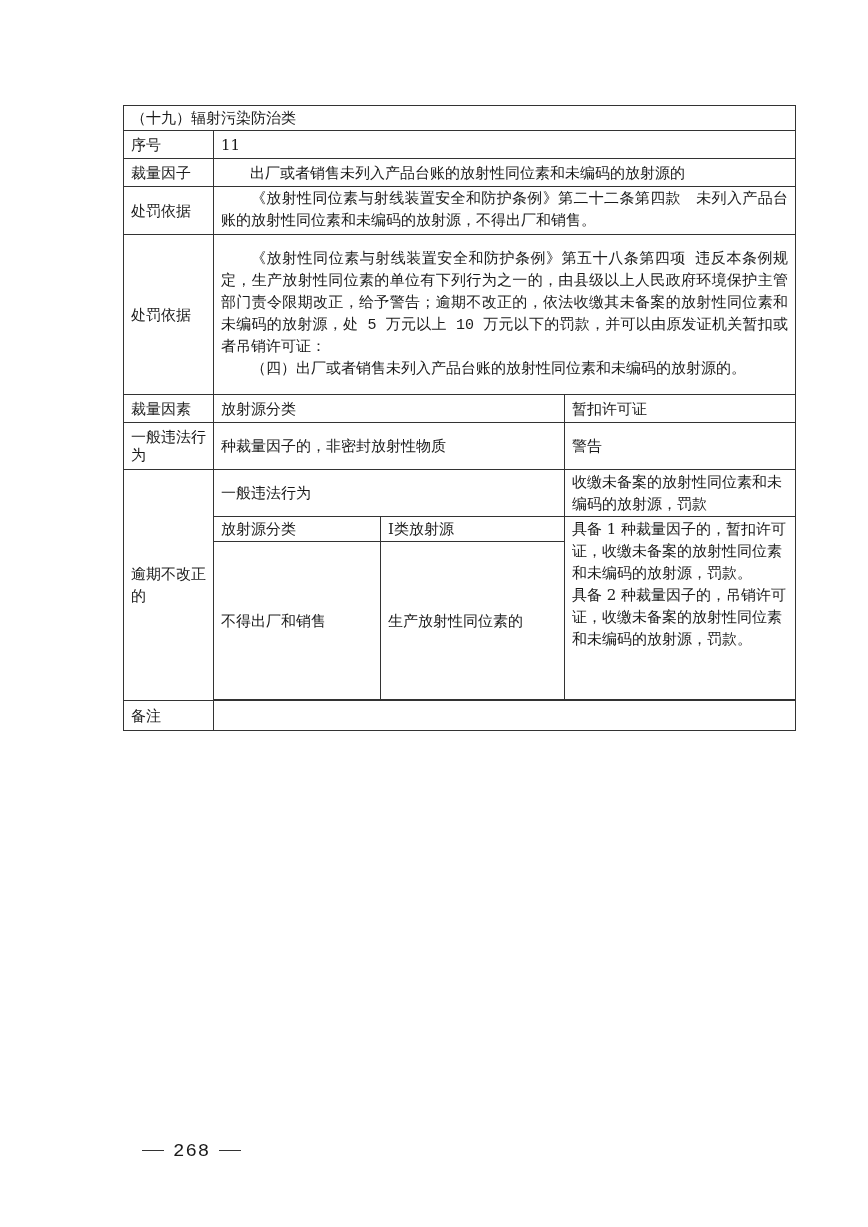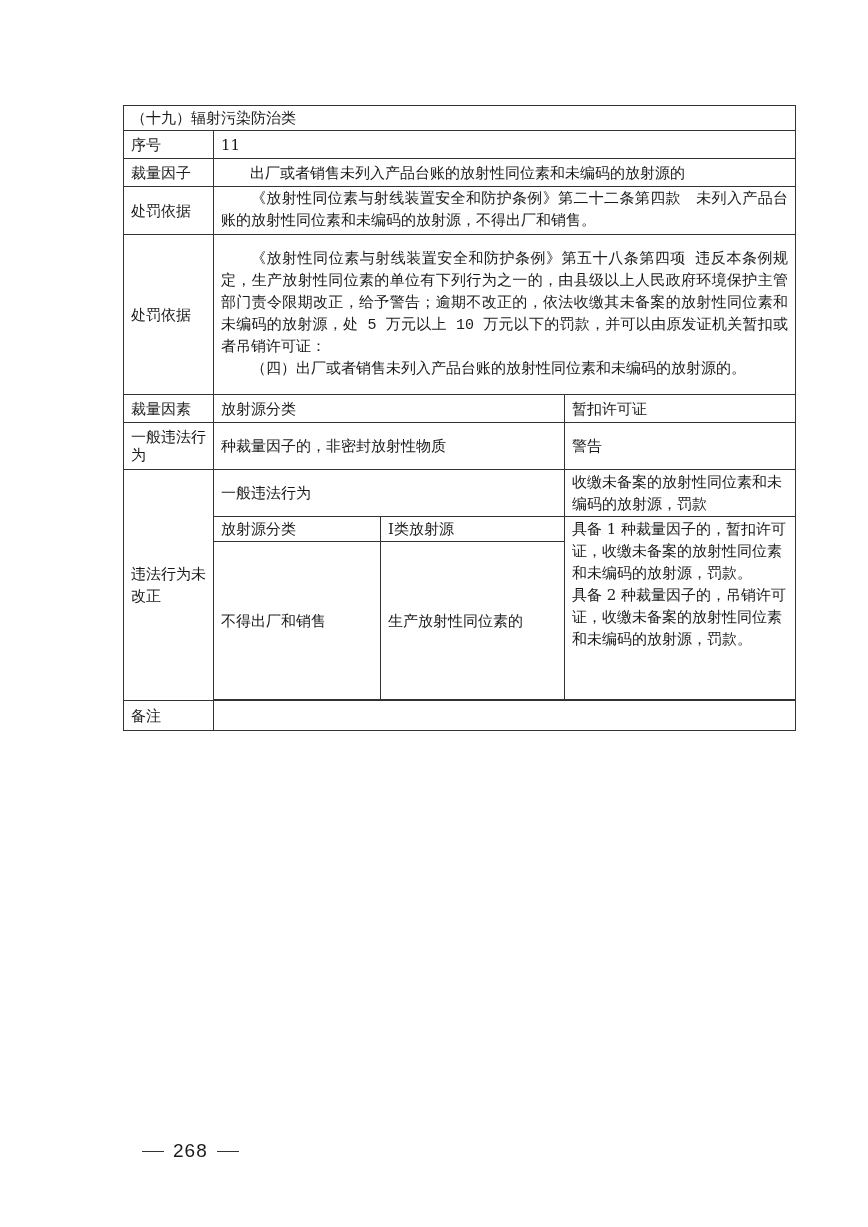--- a/index.html
+++ b/index.html
@@ -5,21 +5,21 @@
   html, body { margin: 0; padding: 0; background: #ffffff; }
   body { width: 868px; height: 1227px; position: relative; overflow: hidden;
          font-family: "DejaVu Serif", "Liberation Serif", serif; color: #1a1a1a; }
   .page { position: absolute; left: 0; top: 0; width: 868px; height: 1227px; }
   table.doc { position: absolute; left: 123px; top: 105px; width: 672px;
               border-collapse: collapse; table-layout: fixed; font-size: 15px; line-height: 22px; }
   table.doc td { border: 1px solid #333; padding: 1px 7px; vertical-align: middle; word-break: break-all; }
   .indent { text-indent: 2em; }
   .pad-left { padding-left: 36px !important; }
   .footer { position: absolute; left: 133px; top: 1140px; font-size: 19px; letter-spacing: 1px;
-            font-family: Liberation Sans, sans-serif; }
+            font-family: Liberation Mono, monospace; }
   .footer .dash { display: inline-block; width: 22px; height: 1px; background: #333; vertical-align: middle; margin: 0 9px; }
   .justify { text-align: justify; font-family: Liberation Mono, monospace; }
 </style>
 </head>
 <body>
 
 <div class="page">
   <table class="doc">
     <colgroup>
       <col style="width:90px">
@@ -54,21 +54,21 @@
       <td>裁量因素</td>
       <td colspan="2">放射源分类</td>
       <td>暂扣许可证</td>
     </tr>
     <tr style="height:47px">
       <td style="line-height:18px">一般违法行为</td>
       <td colspan="2">种裁量因子的，非密封放射性物质</td>
       <td>警告</td>
     </tr>
     <tr style="height:46px">
-      <td rowspan="4">违法行为未改正</td>
+      <td rowspan="4">逾期不改正的</td>
       <td colspan="2">一般违法行为</td>
       <td>收缴未备案的放射性同位素和未编码的放射源，罚款</td>
     </tr>
     <tr style="height:23px">
       <td>放射源分类</td>
       <td>I类放射源</td>
       <td rowspan="2" style="vertical-align:top">
         <div>具备 1 种裁量因子的，暂扣许可证，收缴未备案的放射性同位素和未编码的放射源，罚款。</div>
         <div>具备 2 种裁量因子的，吊销许可证，收缴未备案的放射性同位素和未编码的放射源，罚款。</div>
       </td>

